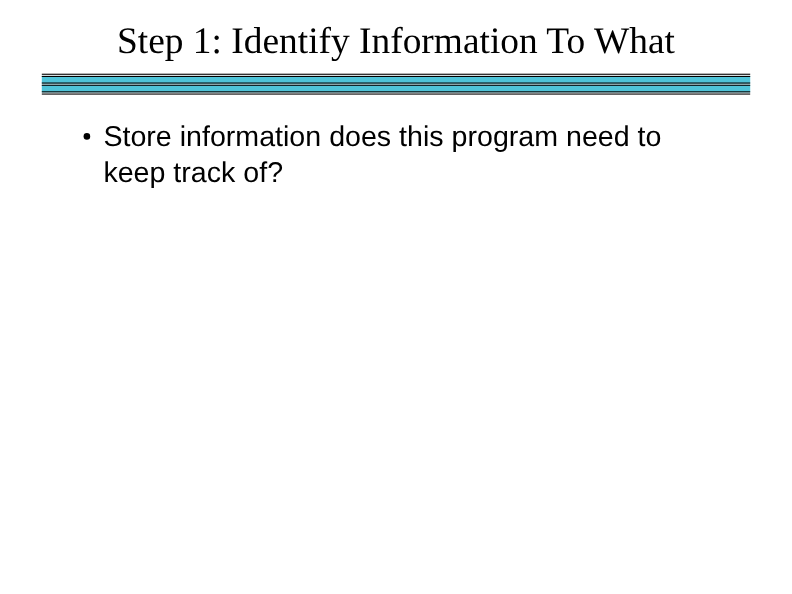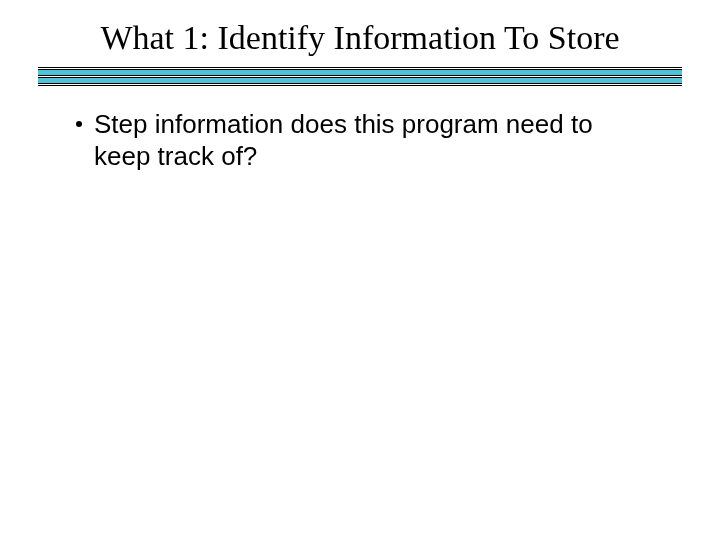--- a/index.html
+++ b/index.html
@@ -62,27 +62,27 @@
     font-size: 26px;
     color: #000;
     line-height: 1.25;
   }
 </style>
 </head>
 <body>
 
 <div class="slide">
   <div class="title-wrap">
-    <div class="title">What 1: Identify Information To Store</div>
+    <div class="title">Step 1: Identify Information To What</div>
   </div>
   <div class="underline">
     <div class="thin"></div>
     <div class="bar"></div>
     <div class="bar"></div>
     <div class="thin" style="margin-top:1px"></div>
   </div>
   <div class="content">
     <div class="bullet-row">
       <div class="bullet-dot"></div>
-      <div class="bullet-text">Step information does this program need to keep track of?</div>
+      <div class="bullet-text">Store information does this program need to keep track of?</div>
     </div>
   </div>
 </div>
 
 </body></html>

